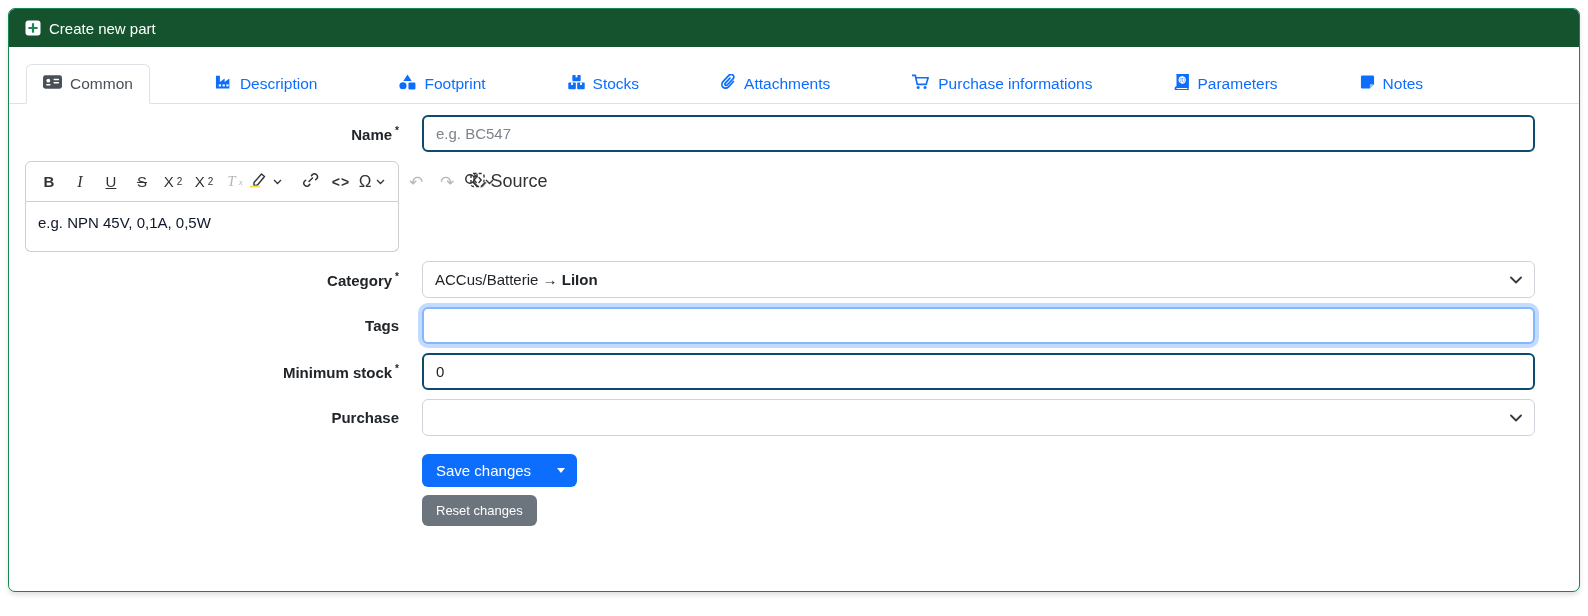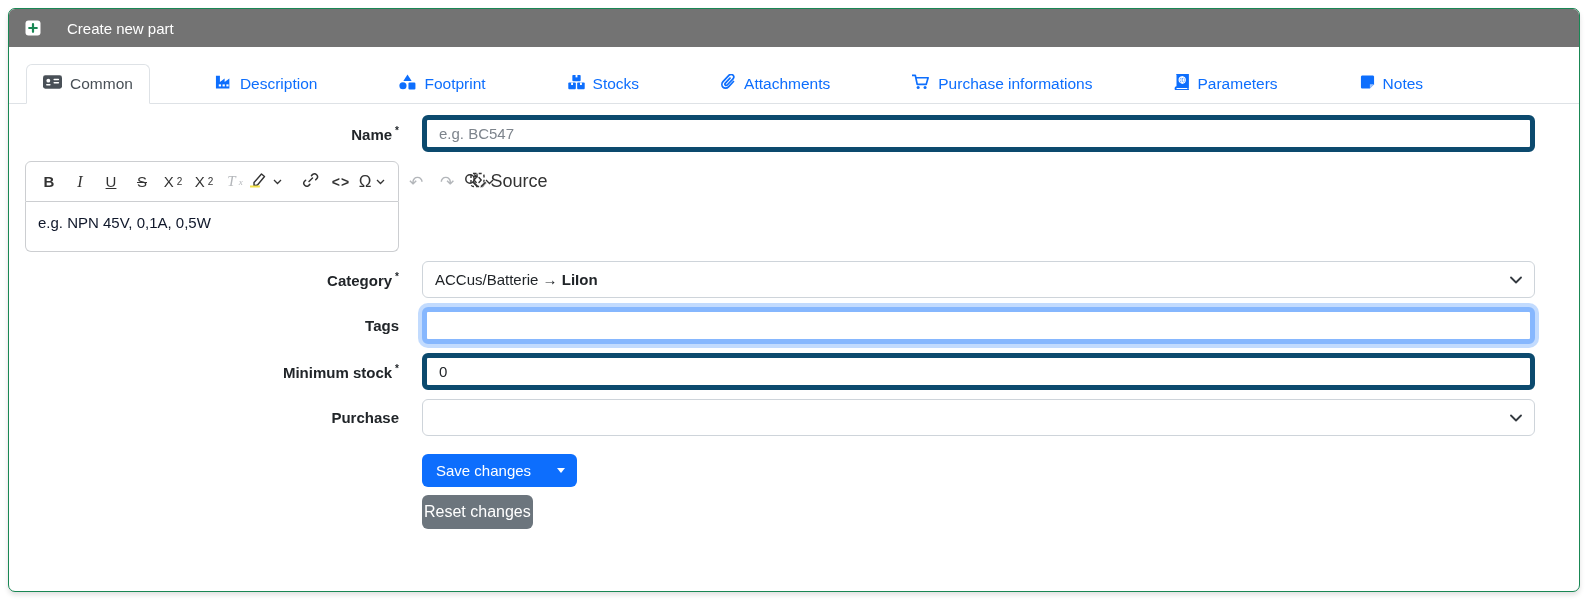--- a/index.html
+++ b/index.html
@@ -5,23 +5,23 @@
   * { margin:0; padding:0; box-sizing:border-box; }
   html,body { background:#fff; font-family:"Liberation Sans","DejaVu Sans",sans-serif; }
   body { width:1588px; height:616px; position:relative; }
 
   .card {
     position:absolute; left:8px; top:8px; width:1572px; height:584px;
     border:1px solid #198754; border-radius:7px; background:#fff;
     box-shadow:0 3px 5px rgba(0,0,0,.12);
   }
   .card-header {
-    height:38px; background:#737373; color:#fff;
+    height:38px; background:#14532d; color:#fff;
     border-radius:6px 6px 0 0; display:flex; align-items:center;
-    gap:26px; padding:2px 16px; font-size:15px;
+    gap:8px; padding:2px 16px; font-size:15px;
   }
   .card-header .hicon { display:inline-flex; }
 
   
   .tabs {
     display:flex; align-items:flex-start; margin-top:17px;
     border-bottom:1px solid #dee2e6; padding-left:17px;gap:48px;
   }
   .tab {
     display:flex; align-items:center; gap:8px;
@@ -40,21 +40,21 @@
   .frow {
     display:grid; grid-template-columns:374px 1fr; column-gap:23px;
     align-items:center; margin-bottom:9px;
   }
   .frow.top { align-items:start; }
   .flabel { text-align:right; font-weight:700; font-size:15px; color:#212529; }
   .flabel sup { font-size:10px; color:#212529; }
   .frow.top .flabel { padding-top:10px; }
 
   .finput {
-    width:100%; height:37px; border:5px solid #0c4a6e; border-radius:6px;
+    width:100%; height:37px; border:2px solid #0c4a6e; border-radius:6px;
     padding:6px 12px; font-size:15px; color:#212529; background:#fff;
     font-family:inherit; outline:none;
   }
   .finput::placeholder { color:#7d848c; opacity:1; }
   .finput.focused {
     border-color:#86b7fe; box-shadow:0 0 0 4px rgba(13,110,253,.25);
   }
 
   .selectbox {
     position:relative; width:100%; height:37px; border:1px solid #ced4da;
@@ -104,21 +104,21 @@
   .btn-split .main { padding:8px 14px; }
   .btn-split .toggle {
     width:32px; display:flex; align-items:center; justify-content:center;
   }
   .caret-down {
     width:0; height:0; border-left:4.5px solid transparent;
     border-right:4.5px solid transparent; border-top:5px solid #fff;
   }
   .btn-reset {
     display:inline-block; background:#6c757d; color:#fff; border-radius:6px;
-    padding:8px 2px; font-size:16px; margin-top:8px; cursor:pointer;
+    padding:8px 14px; font-size:13px; margin-top:8px; cursor:pointer;
   }
 </style>
 </head>
 <body>
 
 <div class="card">
 
   <div class="card-header">
     <span class="hicon">
       <svg width="16" height="16" viewBox="0 0 16 16">

